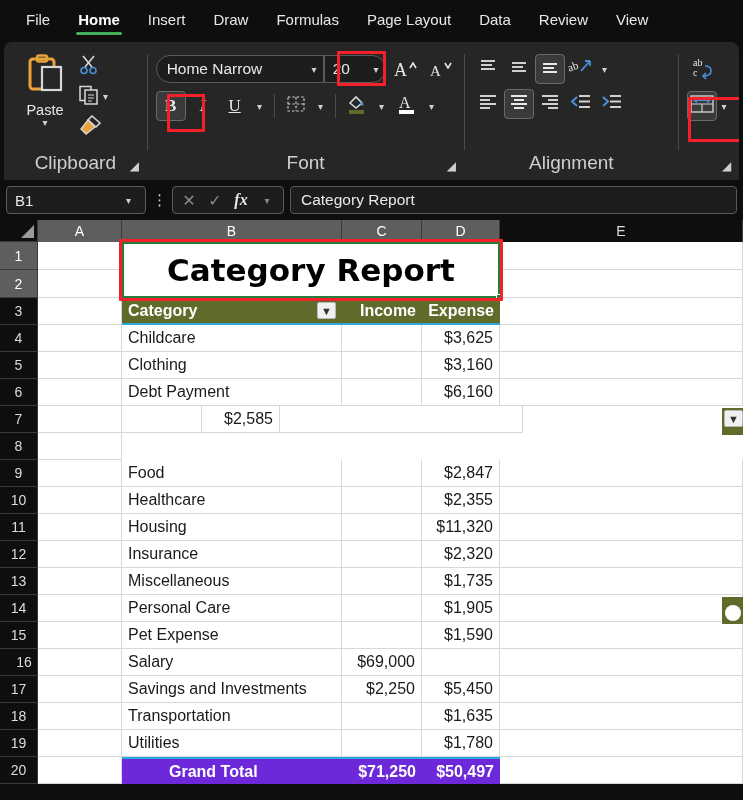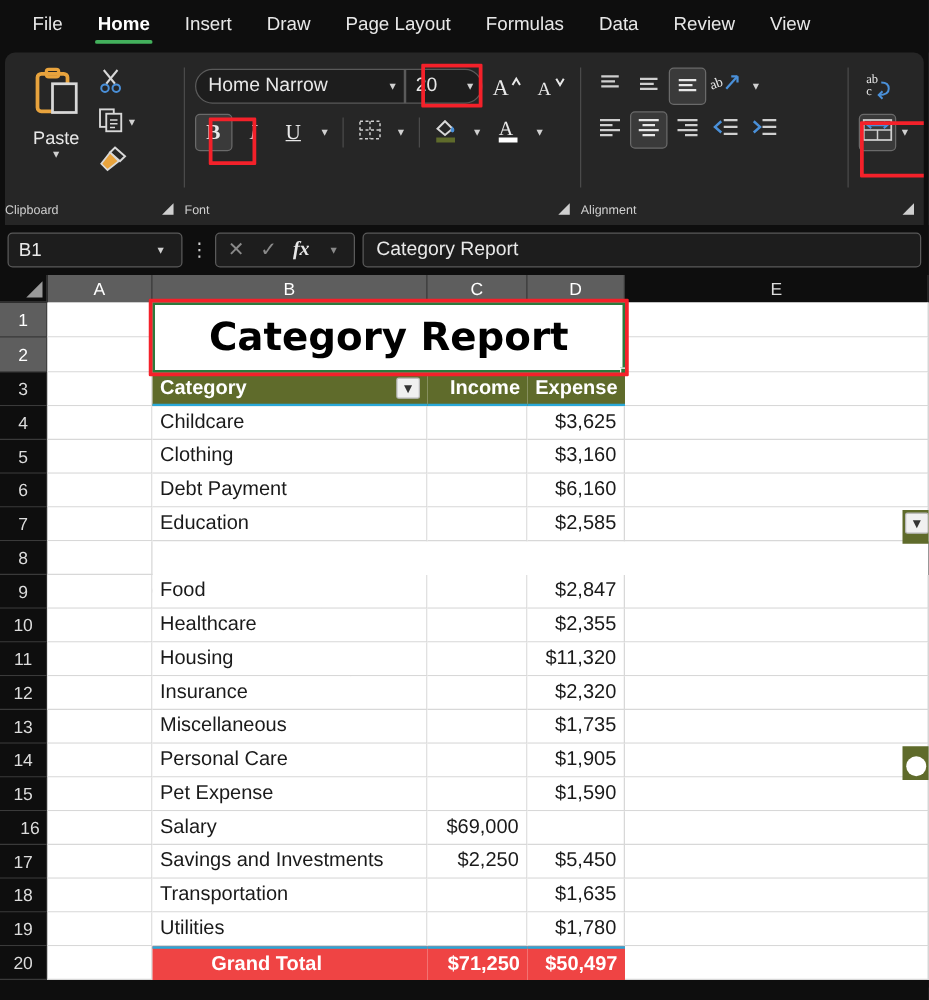--- a/index.html
+++ b/index.html
@@ -56,22 +56,23 @@
   }
   .group-divider {
     width: 1px;
     background: #4a4a4a;
     margin: 12px 0 30px 0;
     flex: none;
   }
   .group-label {
     position: absolute;
     bottom: 6px; left: 0; right: 0;
+    text-align: center;
     color: #cfcfcf;
-    font-size: 10px;
+    font-size: 19px;
   }
   .dialog-launcher {
     position: absolute;
     bottom: 7px; right: 4px;
     width: 13px; height: 13px;
     color: #cfcfcf;
     font-size: 12px;
     line-height: 13px;
     cursor: pointer;
   }
@@ -247,21 +248,21 @@
   .cell.right { justify-content: flex-end; }
   .cell.blankcol { background: #ffffff; }
   .cell.header-cell {
     background: #5f6b2b;
     color: #ffffff;
     font-weight: bold;
     border-bottom: 2px solid #2aa8d8;
     border-right: none;
   }
   .cell.total-cell {
-    background: #ef4444;
+    background: #6d28d9;
     color: #ffffff;
     font-weight: bold;
     border-top: 2px solid #2aa8d8;
     border-right: none;
     border-bottom: none;
     padding-left: 47px;
   }
   .filter-icon {
     width: 19px; height: 17px;
     background: #f0f0f0;
@@ -310,22 +311,22 @@
   }
 </style>
 </head>
 <body>
 
 <div id="ribbon-tabs">
   <div class="tab">File</div>
   <div class="tab active">Home</div>
   <div class="tab">Insert</div>
   <div class="tab">Draw</div>
+  <div class="tab">Formulas</div>
   <div class="tab">Page Layout</div>
-  <div class="tab">Formulas</div>
   <div class="tab">Data</div>
   <div class="tab">Review</div>
   <div class="tab">View</div>
 </div>
 
 <div id="ribbon">
 
   <div class="group" id="clipboard-group">
     <div class="grp-body">
       <div class="paste-col">
@@ -676,21 +677,20 @@
         </div>
         <div class="grid-row" style="height: 27px;">
           <div class="cell blankcol" style="width: 84px;"></div>
           <div class="cell " style="width: 220px;">Debt Payment</div>
           <div class="cell  right" style="width: 80px;"></div>
           <div class="cell  right" style="width: 78px;">$6,160</div>
           <div class="cell blankcol" style="width: 243px;"></div>
         </div>
         <div class="grid-row" style="height: 27px;">
           <div class="cell blankcol" style="width: 84px;"></div>
-          <div class="cell " style="width: 220px;">Education</div>
           <div class="cell  right" style="width: 80px;"></div>
           <div class="cell  right" style="width: 78px;">$2,585</div>
           <div class="cell blankcol" style="width: 243px;"></div>
         </div>
         <div class="grid-row" style="height: 27px; flex-direction: column;">
           <div class="cell blankcol" style="width: 84px;"></div>
           <div class="cell " style="width: 220px;">Entertainment</div>
           <div class="cell  right" style="width: 80px;"></div>
           <div class="cell  right" style="width: 78px;">$2,030</div>
           <div class="cell blankcol" style="width: 243px;"></div>

